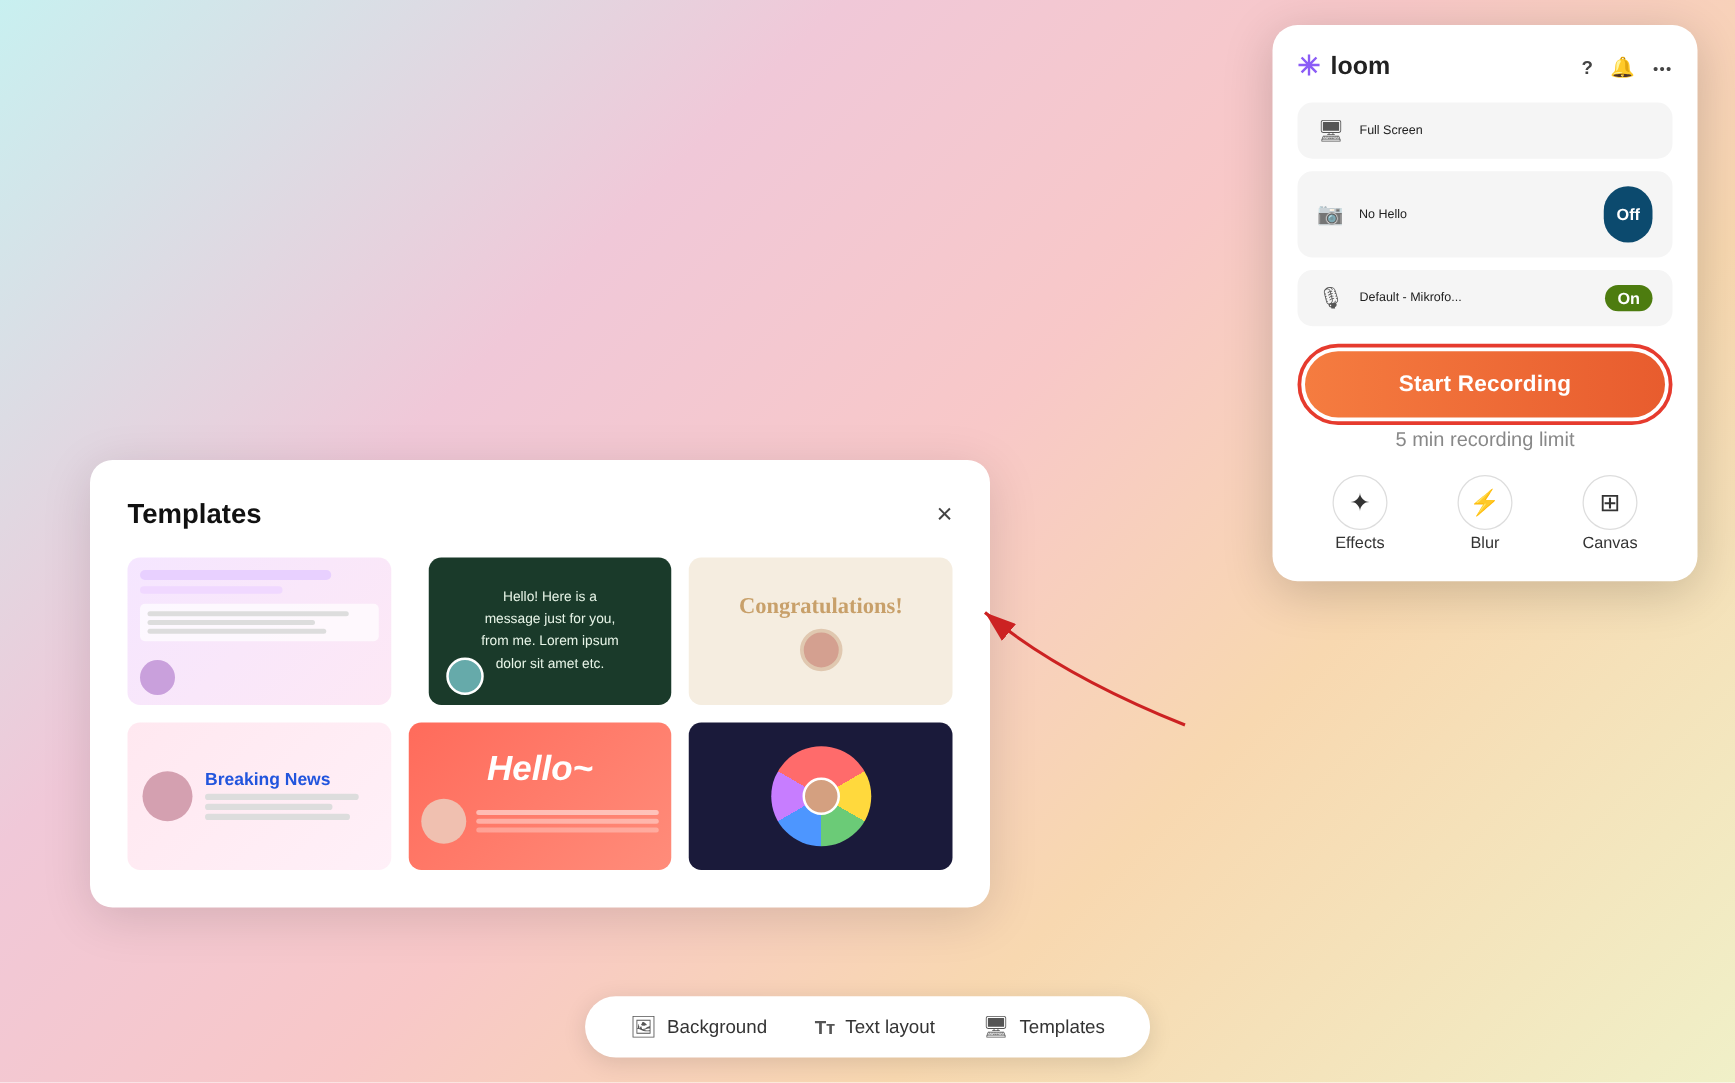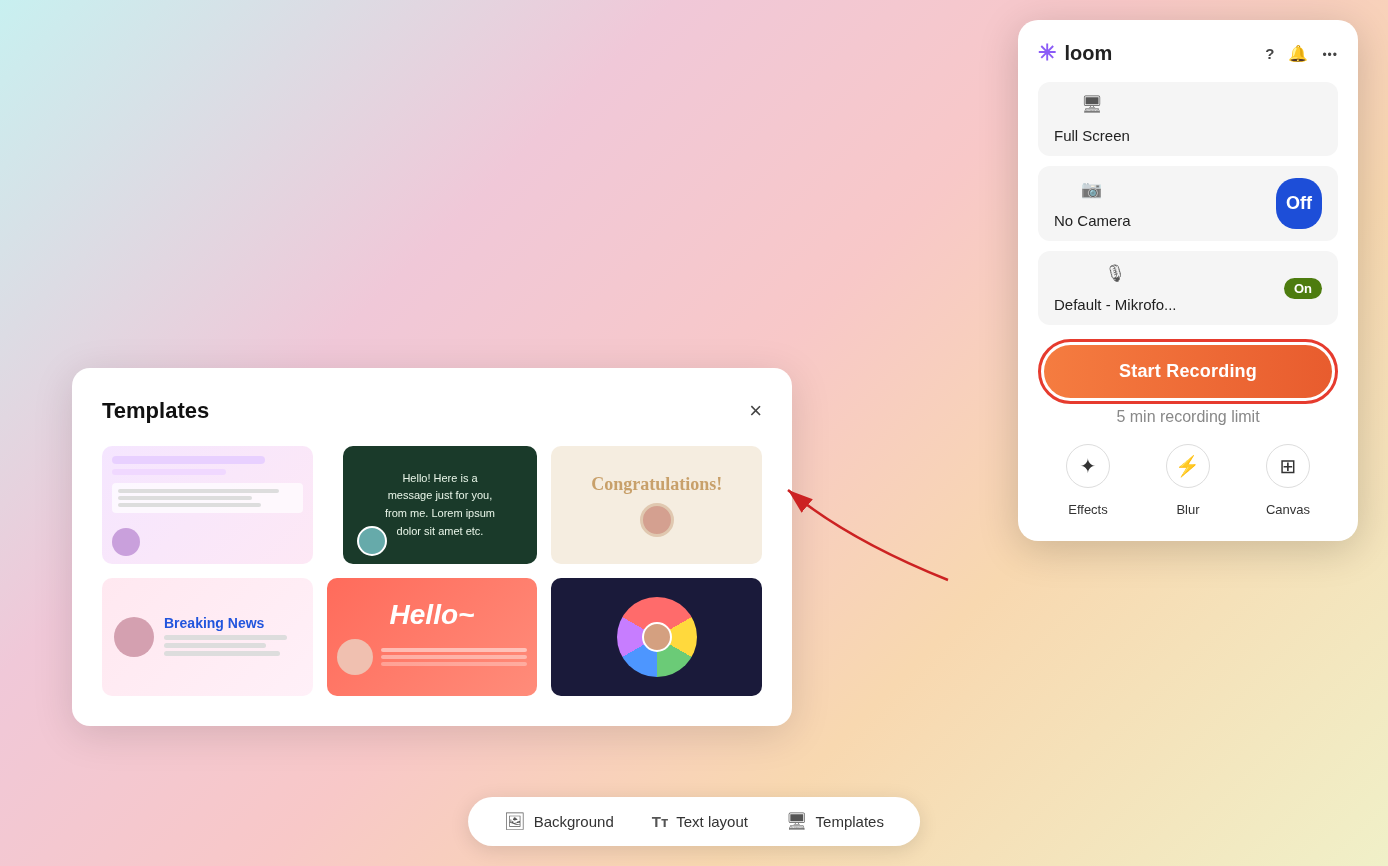--- a/index.html
+++ b/index.html
@@ -69,37 +69,36 @@
       border-radius: 12px;
       padding: 12px 16px;
       margin-bottom: 10px;
       cursor: pointer;
     }
 
     .loom-option-left {
       display: flex;
       align-items: center;
       gap: 12px;
-      font-size: 15px;
+      font-size: 10px;
       font-weight: 500;
       color: #222;
-      flex-direction: column;
     }
 
     .loom-option-icon {
       font-size: 18px;
       color: #555;
     }
 
     .toggle-off {
-      background: #1d4ed8;
+      background: #0c4a6e;
       color: #fff;
       border-radius: 20px;
       padding: 15px 10px;
-      font-size: 18px;
+      font-size: 13px;
       font-weight: 600;
     }
 
     .toggle-on {
       background: #4d7c0f;
       color: #fff;
       border-radius: 20px;
       padding: 3px 10px;
       font-size: 13px;
       font-weight: 600;
@@ -140,21 +139,21 @@
       display: flex;
       justify-content: space-around;
       align-items: center;
       padding-top: 4px;
     }
 
     .loom-bottom-item {
       display: flex;
       flex-direction: column;
       align-items: center;
-      gap: 14px;
+      gap: 2px;
       cursor: pointer;
       color: #333;
       font-size: 13px;
     }
 
     .loom-bottom-item .icon-circle {
       width: 44px;
       height: 44px;
       border: 1.5px solid #ddd;
       border-radius: 50%;
@@ -361,21 +360,21 @@
   <div class="loom-option">
     <div class="loom-option-left">
       <span class="loom-option-icon monitor-icon"></span>
       <span>Full Screen</span>
     </div>
   </div>
 
   <div class="loom-option">
     <div class="loom-option-left">
       <span class="loom-option-icon camera-off-icon"></span>
-      <span>No Camera</span>
+      <span>No Hello</span>
     </div>
     <span class="toggle-off">Off</span>
   </div>
 
   <div class="loom-option">
     <div class="loom-option-left">
       <span class="loom-option-icon mic-icon"></span>
       <span>Default - Mikrofo...</span>
     </div>
     <span class="toggle-on">On</span>

